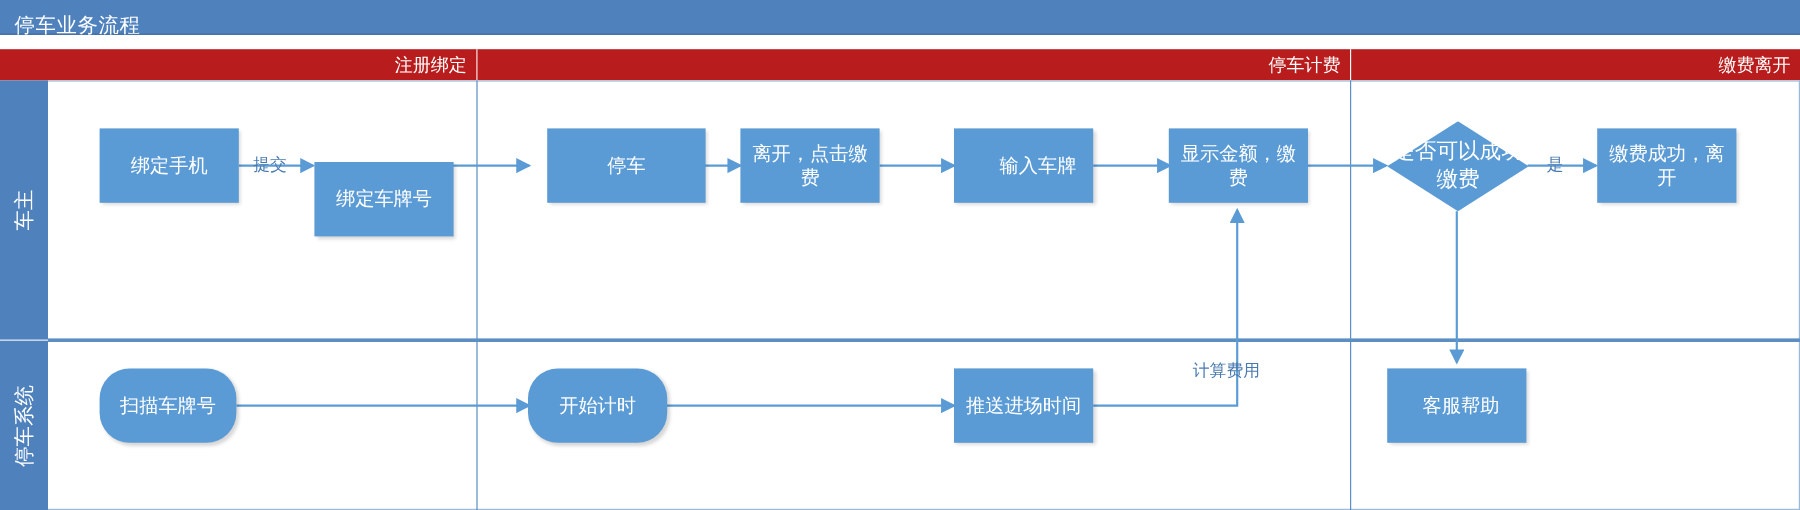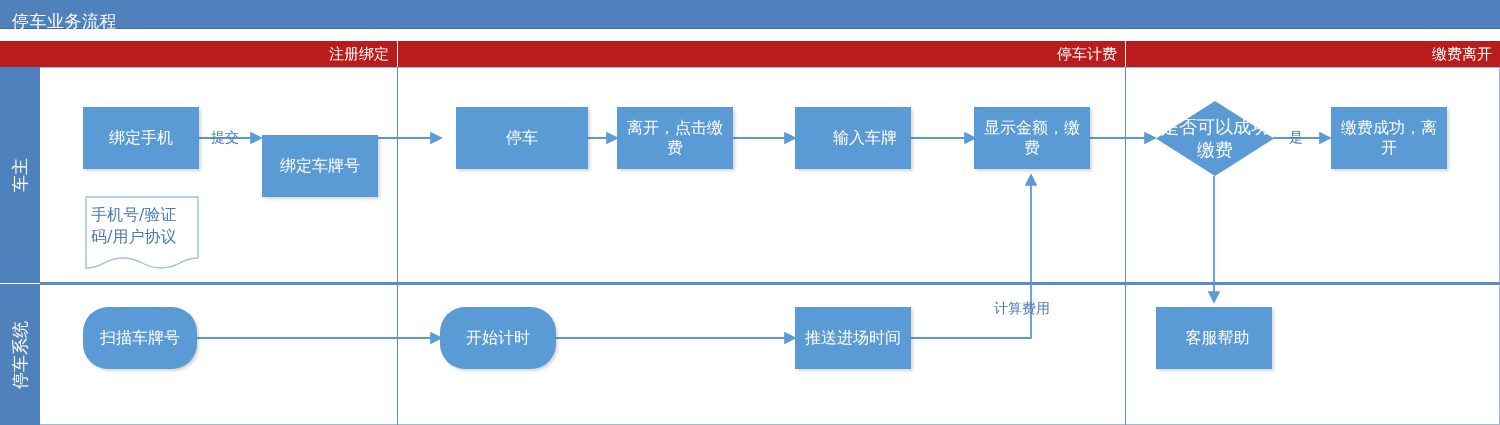--- a/index.html
+++ b/index.html
@@ -228,26 +228,20 @@
 
   <div class="diamond" style="left:1156px;top:101px;width:118px;height:75px;">
     <svg width="118" height="75" viewBox="0 0 118 75">
       <polygon points="59,0 118,37.5 59,75 0,37.5" fill="#5b9bd5"></polygon>
     </svg>
     <div class="dlabel">是否可以成功缴费</div>
   </div>
 
   <div class="node" style="left:1331px;top:107px;width:116px;height:62px;">缴费成功，离开</div>
 
-  <div class="doc-shape" style="left:85px;top:196px;width:114px;height:76px;">
-    <svg width="114" height="76" viewBox="0 0 114 76">
-      <path d="M1,1 L113,1 L113,62 C95,62 95,72 76,72 C57,72 57,62 38,62 C19,62 19,72 1,72 Z" fill="#ffffff" stroke="#9bc2e6" stroke-width="1.4"></path>
-    </svg>
-    <div class="dtext">手机号/验证码/用户协议</div>
-  </div>
 
   <div class="node" style="left:83px;top:307px;width:114px;height:62px;border-radius:25px;">扫描车牌号</div>
 
   <div class="node" style="left:440px;top:307px;width:116px;height:62px;border-radius:25px;">开始计时</div>
 
   <div class="node" style="left:795px;top:307px;width:116px;height:62px;">推送进场时间</div>
 
   <div class="node" style="left:1156px;top:307px;width:116px;height:62px;padding-left:11px;">客服帮助</div>
 
 </div>

